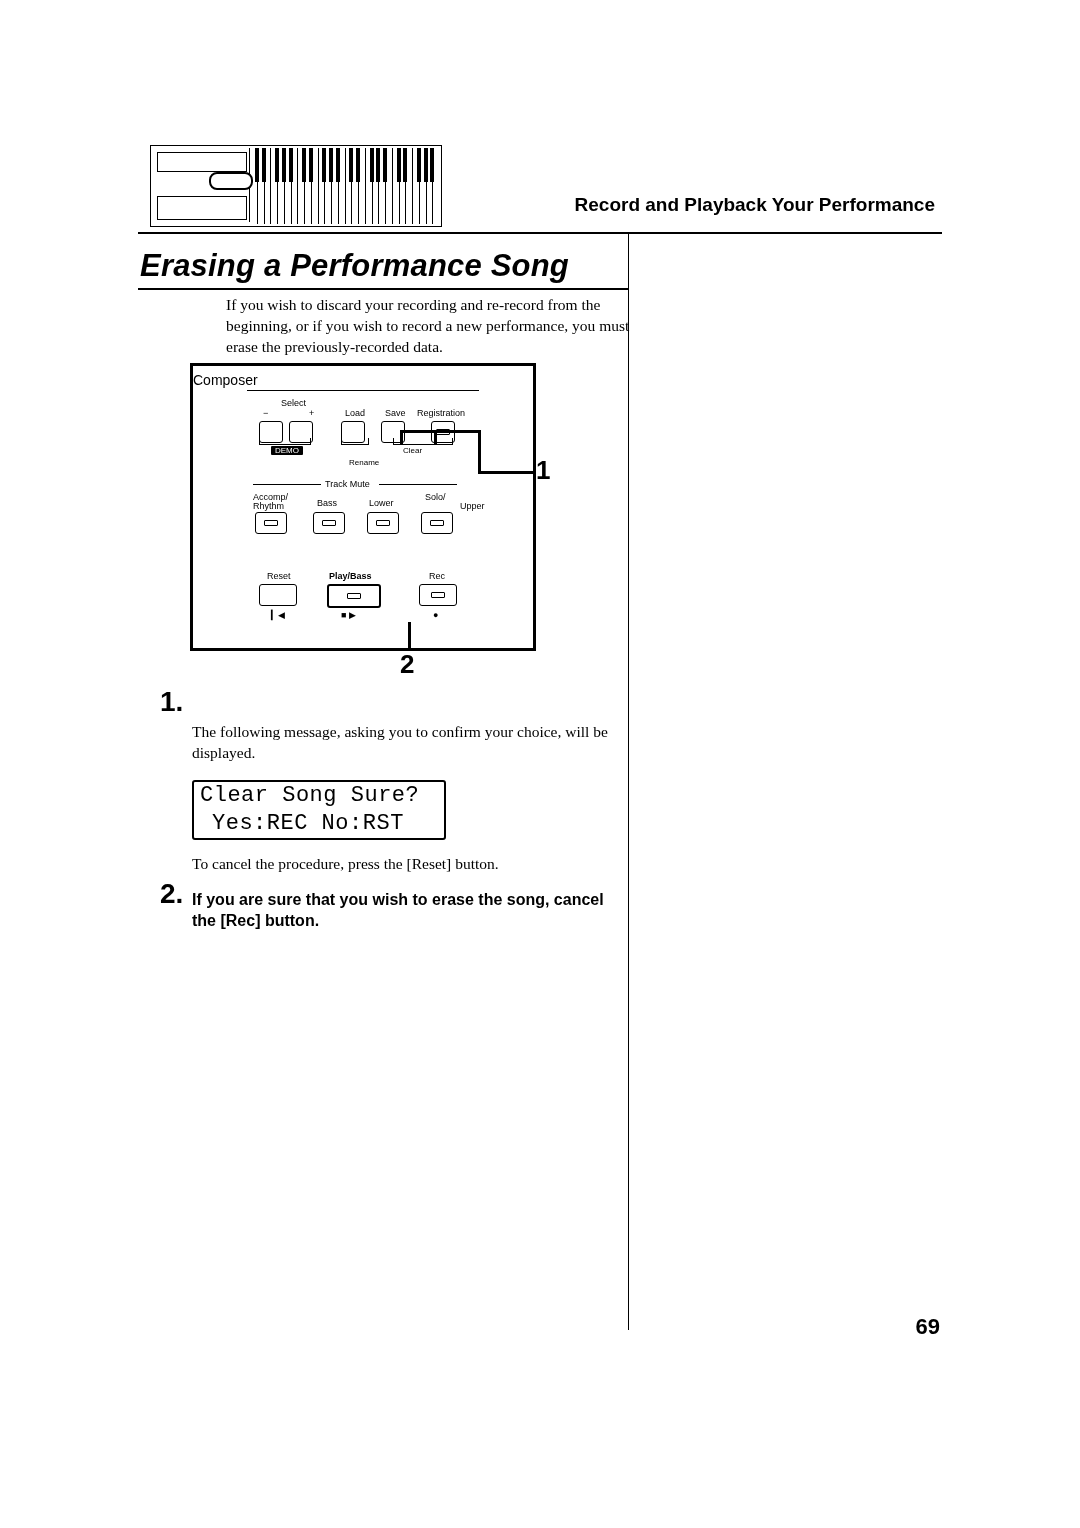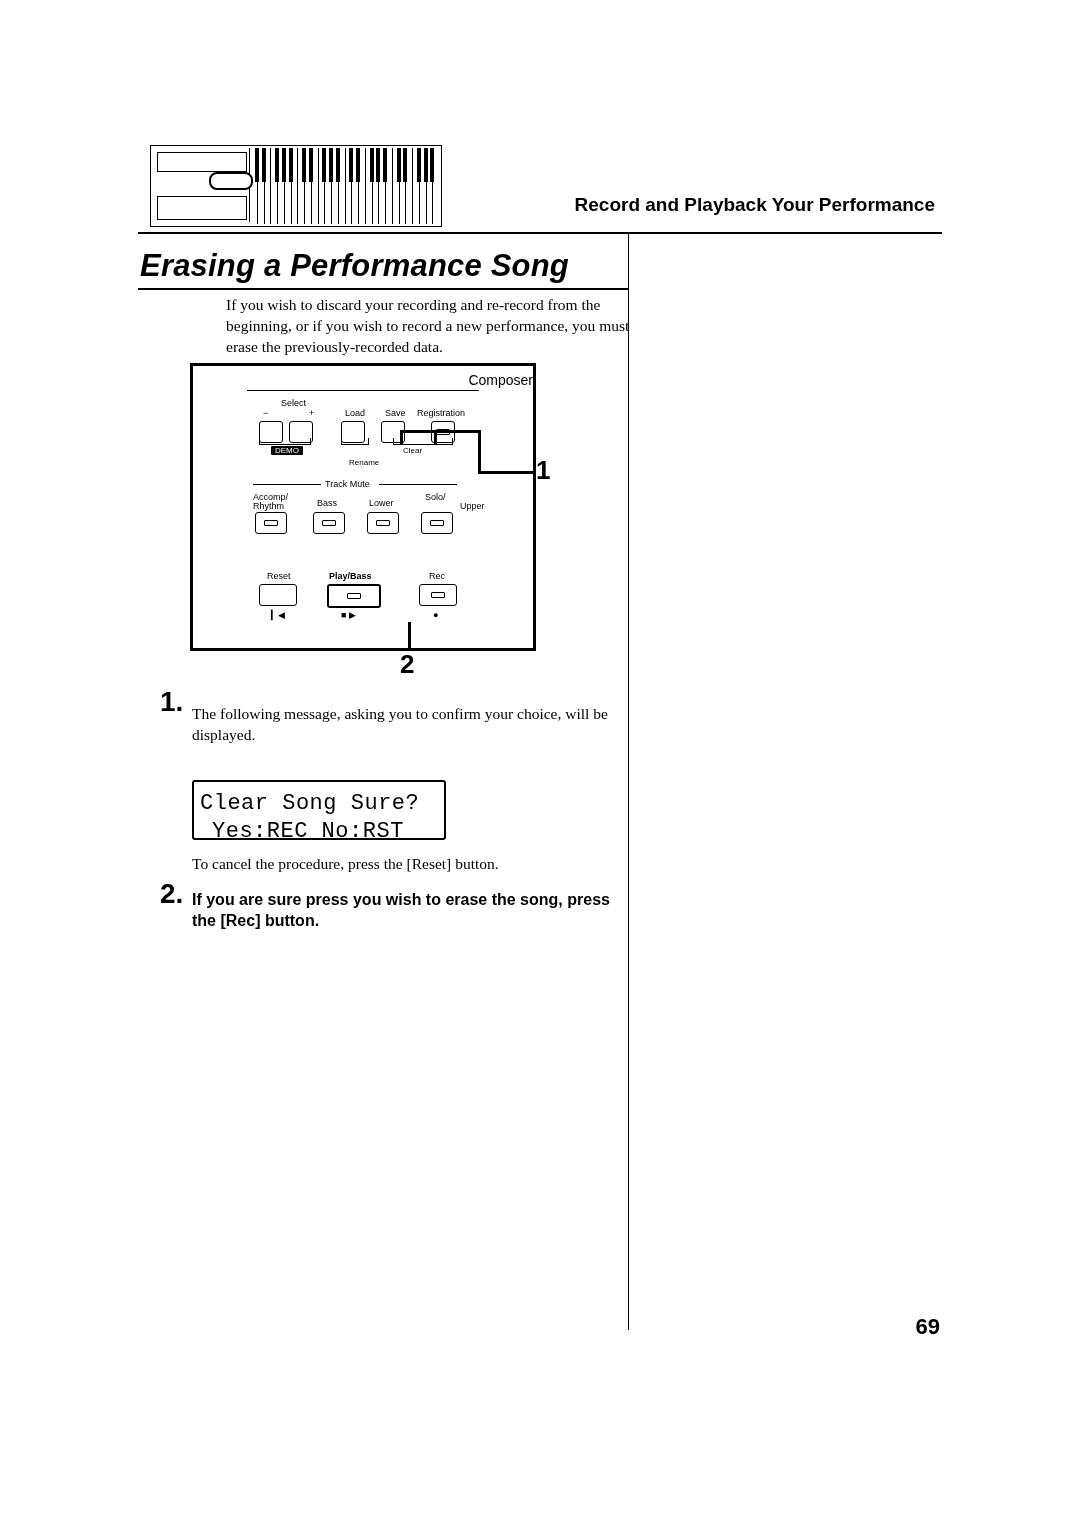--- a/index.html
+++ b/index.html
@@ -102,21 +102,21 @@
   
   .panel {
     position: absolute;
     top: 363px; left: 190px;
     width: 340px; height: 282px;
     border: 3px solid #000;
     font-family: Arial, Helvetica, sans-serif;
     font-size: 10px;
   }
   .panel .composer-title {
-    position: absolute; top: 6px; left: 0; right: 0; text-align: right;
+    position: absolute; top: 6px; left: 0; right: 0; text-align: left;
     font-size: 14px;
   }
   .panel .composer-rule {
     position: absolute; top: 24px; left: 54px; width: 232px; border-top: 1.5px solid #000;
   }
   .panel .lbl { position: absolute; font-size: 9px; }
   .panel .btn {
     position: absolute; width: 30px; height: 20px;
     border: 1.5px solid #000; border-radius: 3px; background: #fff;
   }
@@ -151,34 +151,34 @@
     font-family: "Arial Black", Arial, sans-serif; font-weight:900; font-size:26px;
   }
   .callout-2-line { position:absolute; top:622px; left:408px; height:28px; border-left:3px solid #000; }
 
   .step-num {
     position:absolute; left: 160px;
     font-family: "Arial Black", Arial, sans-serif; font-weight:900; font-size:28px;
   }
   .step-body { position:absolute; left: 192px; width: 420px; }
   .step-bold { font-family: Arial, sans-serif; font-weight: 700; font-size: 16px; line-height:1.3; }
-  .step-text { font-size: 15.5px; line-height:1.35; margin-top: 6px; }
+  .step-text { font-size: 15.5px; line-height:1.35; margin-top: 24px; }
 
   
   .lcd {
     position:absolute; top: 780px; left: 192px;
     width: 238px; height: 56px;
     border: 2.5px solid #000; border-radius: 3px; background:#fff;
     font-family: "Courier New", monospace;
     font-size: 22px; letter-spacing: 0.5px;
     padding: 0 6px;
     line-height: 28px;
     font-weight: 500;
   }
-  .lcd div:first-child { margin-top: 8px; }
+  .lcd div:first-child { margin-top: 0px; }
   .lcd div:last-child { padding-left: 12px; }
 
   .page-num {
     position:absolute; bottom: 80px; right: 140px;
     font-family: "Arial Black", Arial, sans-serif; font-weight:900; font-size:22px;
   }
 </style>
 </head>
 <body>
 
@@ -340,17 +340,17 @@
     <div>Clear Song Sure?</div>
     <div>Yes:REC No:RST</div>
   </div>
 
   <div class="step-body" style="top:854px;">
     <div class="step-text" style="margin-top:0;">To cancel the procedure, press the [Reset] button.</div>
   </div>
 
   <div class="step-num" style="top:878px;">2.</div>
   <div class="step-body" style="top:890px;">
-    <div class="step-bold">If you are sure press you wish to erase the song, press the [Rec] button.</div>
+    <div class="step-bold">If you are sure that you wish to erase the song, cancel the [Rec] button.</div>
   </div>
 
   <div class="page-num">69</div>
 </div>
 
 </body></html>

